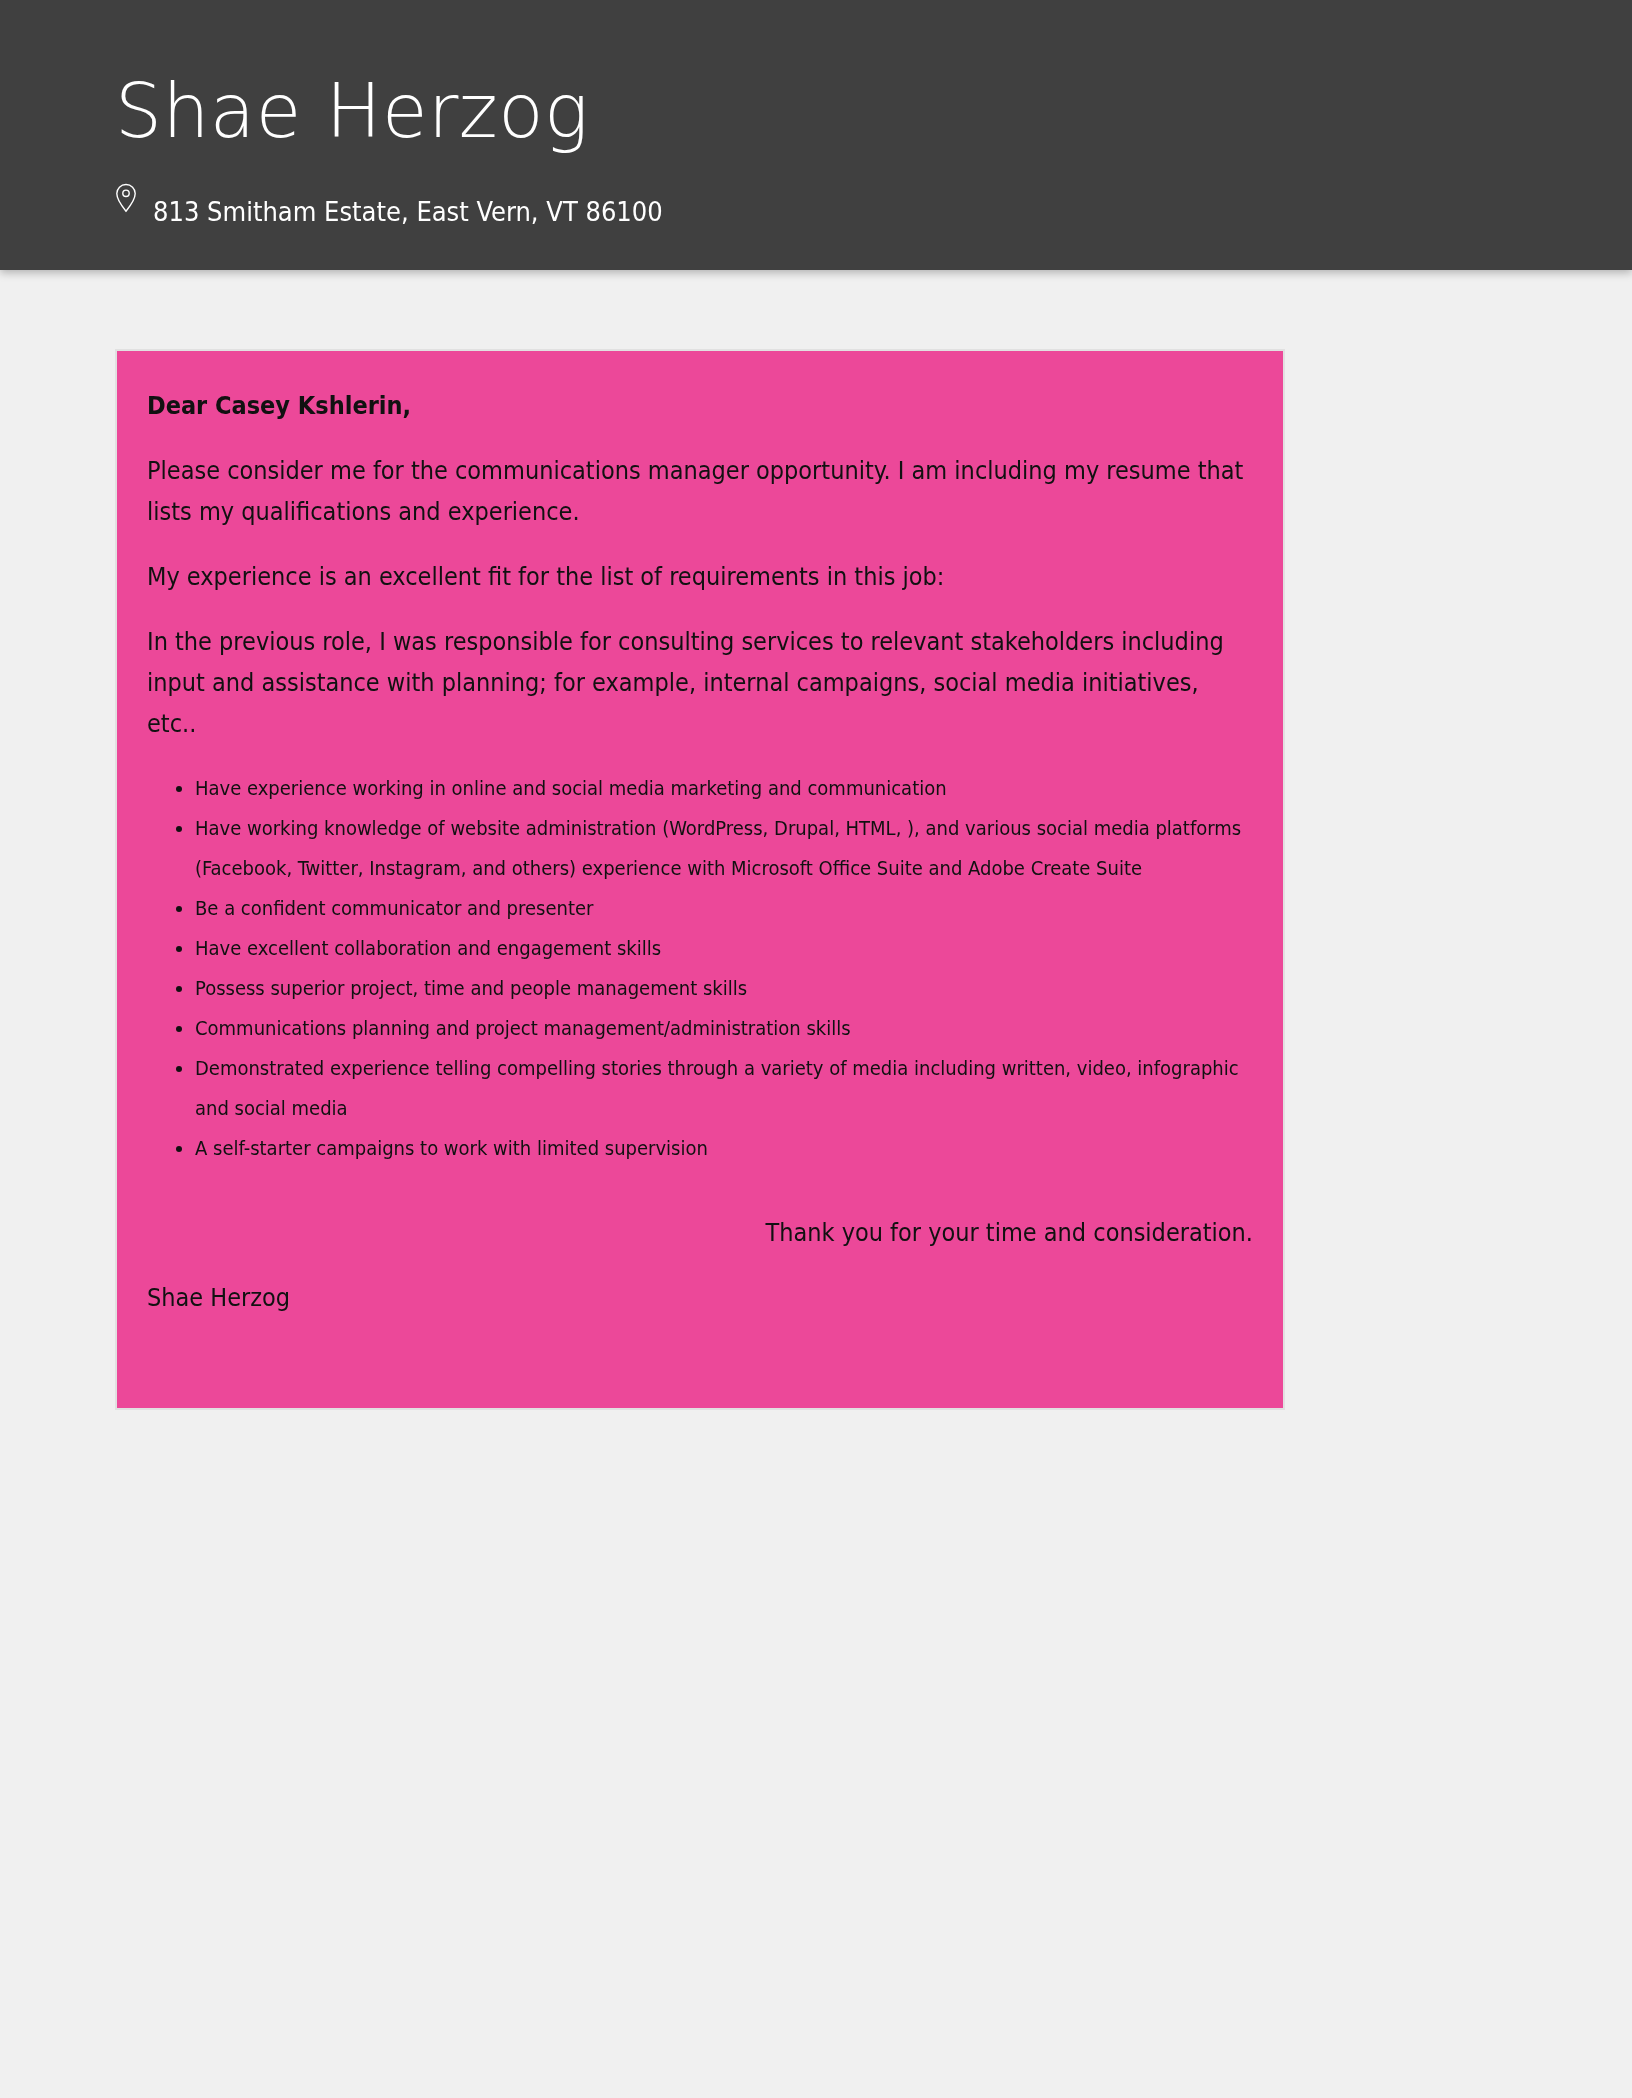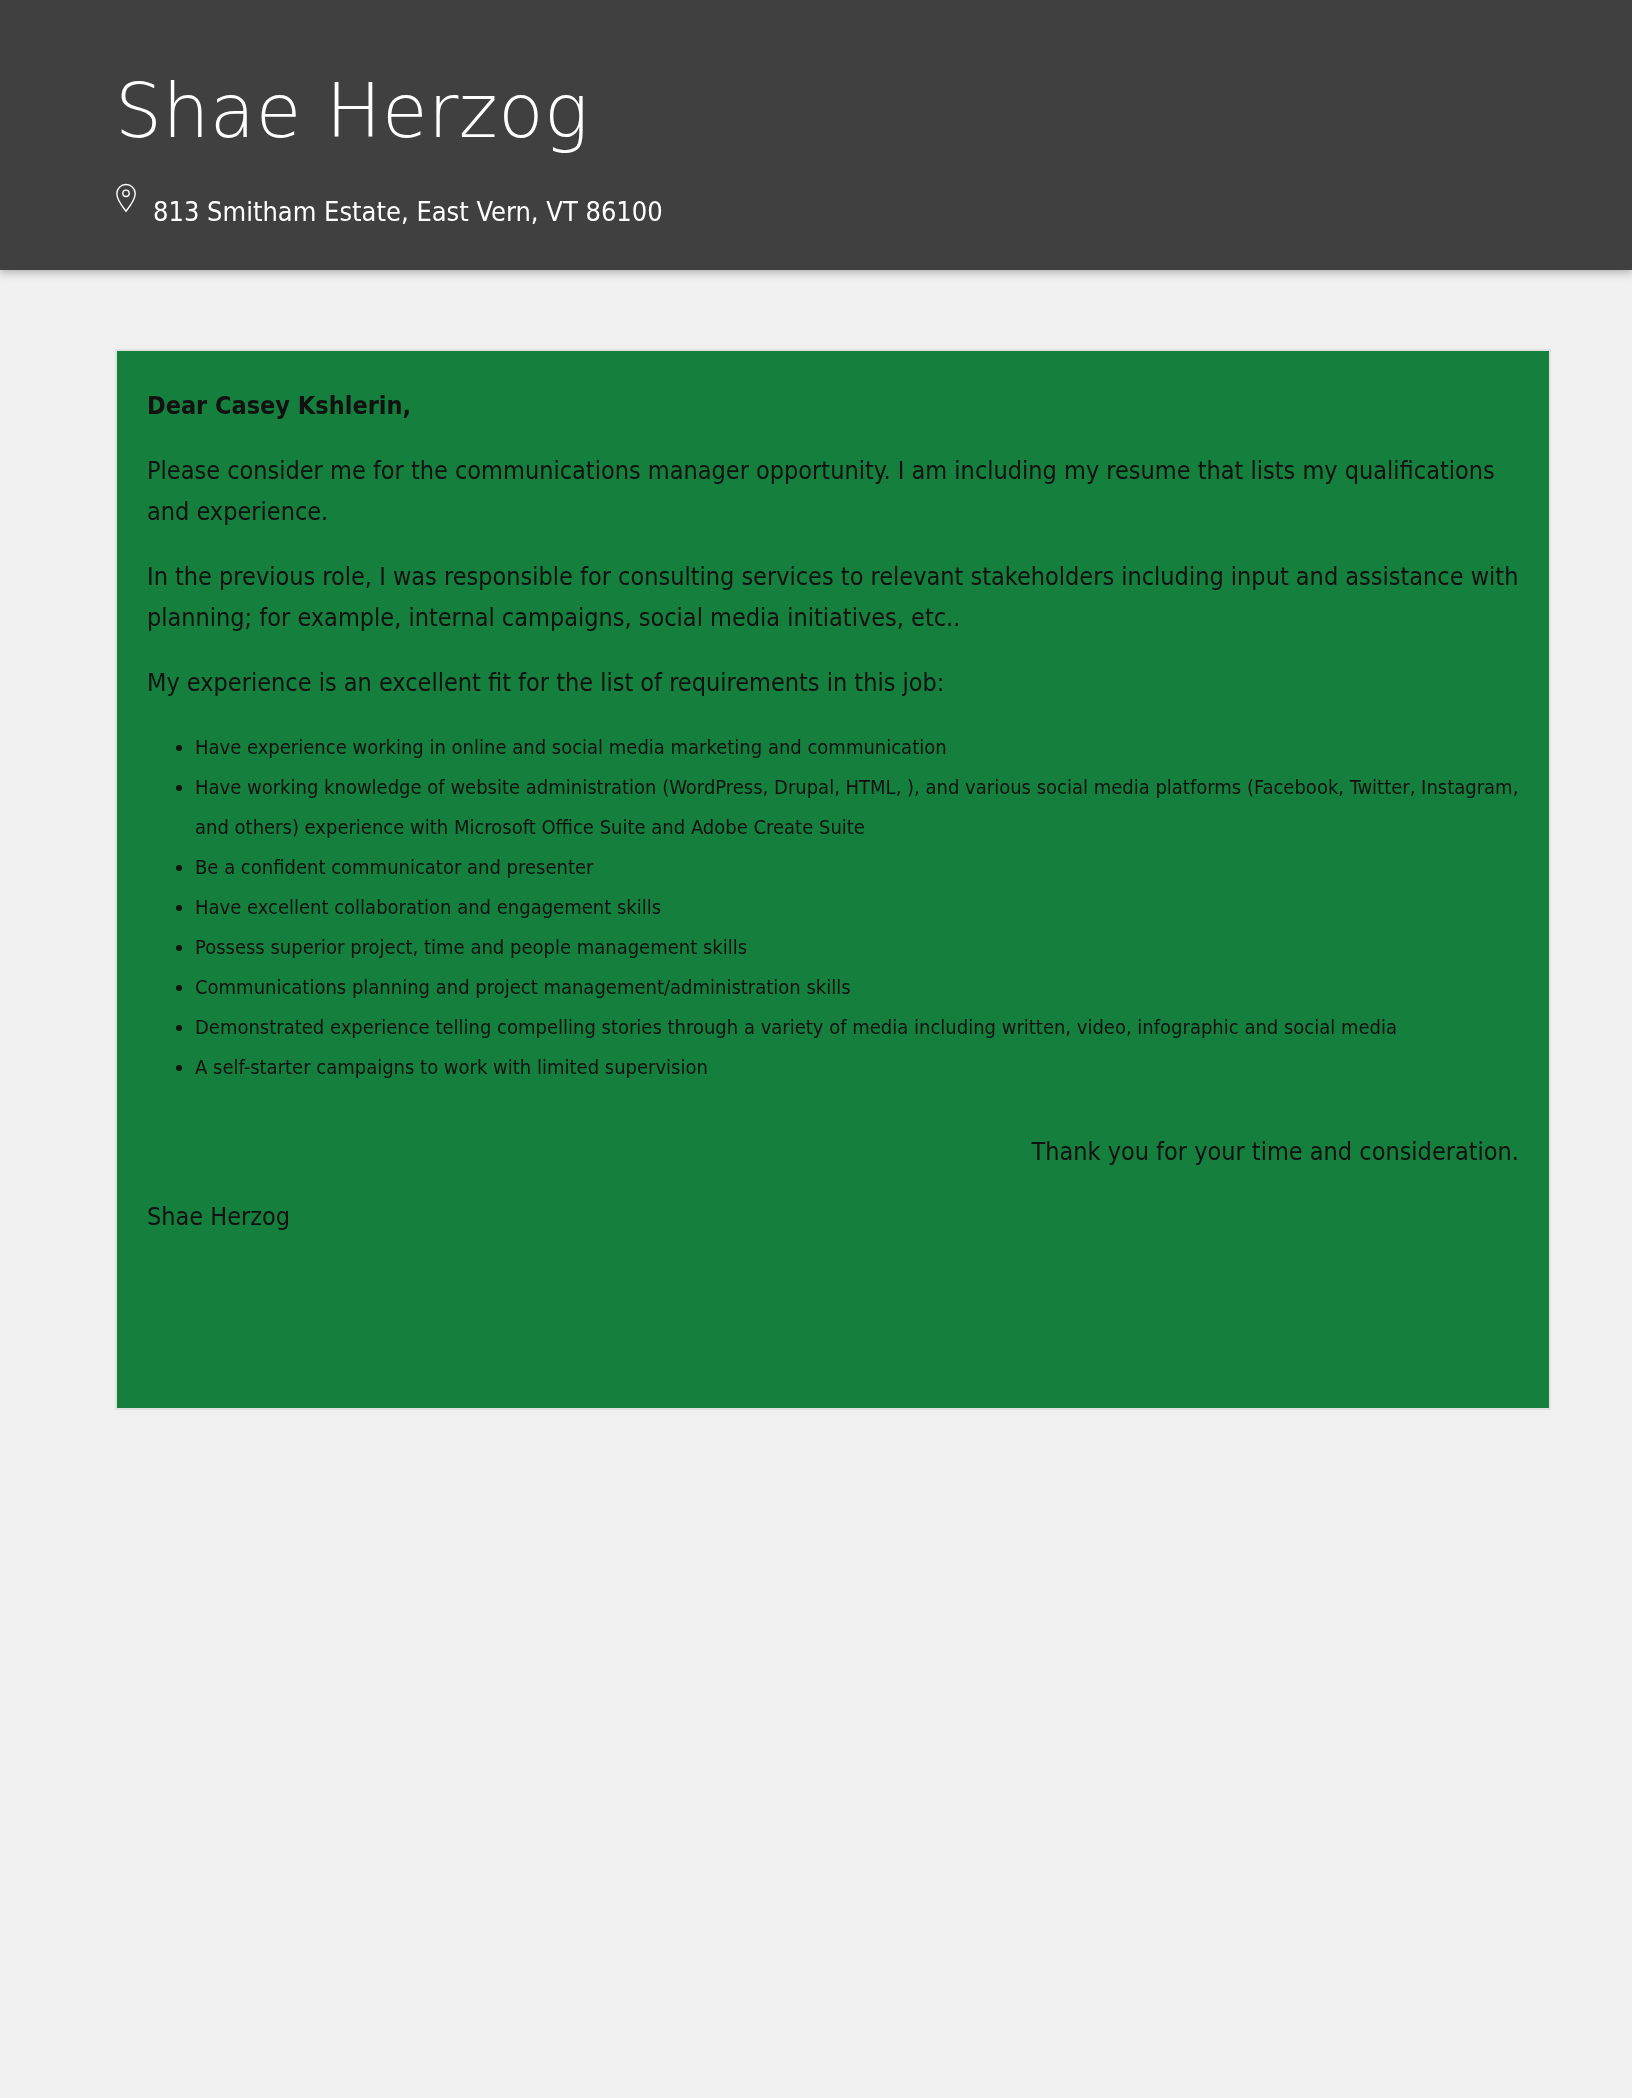--- a/index.html
+++ b/index.html
@@ -16,22 +16,22 @@
   }
   .name {
     font-family:"DejaVu Sans", sans-serif; font-weight:200;
     color:#fff; font-size:74px; line-height:82px; margin:0; letter-spacing:0.5px;
     font-stretch:condensed;
   }
   .address-row { display:flex; align-items:center; margin-top:16px; color:#fff; }
   .pin { width:22px; height:30px; margin-right:16px; display:inline-block; }
   .address { font-size:27px; color:#fff; font-stretch:condensed;margin-top:28px; }
   .card {
-    position:absolute; left:115px; top:349px; width:1436px; height:1061px;
-    box-sizing:border-box; background:#15803d; border:2px solid #e1e1e1;
+    position:absolute; left:115px; top:349px; width:1170px; height:1061px;
+    box-sizing:border-box; background:#ec4899; border:2px solid #e1e1e1;
     padding:34px 30px 0 30px;
   }
   .card p { margin:0; font-size:25px; line-height:41px; font-stretch:condensed; }
   .greeting { font-weight:bold; margin-bottom:24px !important; }
   .para { margin-bottom:24px !important; }
   ul.reqs { margin:0 0 0 0; padding-left:48px; }
   ul.reqs li { font-size:20px; line-height:40px; font-stretch:condensed; }
   .thanks { font-weight:normal; margin-top:44px !important; margin-bottom:24px !important;text-align:right; }
 </style>
 </head>
@@ -46,22 +46,22 @@
         <circle cx="11" cy="10.3" r="3.2" fill="none" stroke="#fff" stroke-width="1.4"></circle>
       </svg>
     </span>
     <span class="address">813 Smitham Estate, East Vern, VT 86100</span>
   </div>
 </header>
 
 <main class="card">
   <p class="greeting">Dear Casey Kshlerin,</p>
   <p class="para">Please consider me for the communications manager opportunity. I am including my resume that lists my qualifications and experience.</p>
+  <p class="para">My experience is an excellent fit for the list of requirements in this job:</p>
   <p class="para">In the previous role, I was responsible for consulting services to relevant stakeholders including input and assistance with planning; for example, internal campaigns, social media initiatives, etc..</p>
-  <p class="para">My experience is an excellent fit for the list of requirements in this job:</p>
   <ul class="reqs">
     <li>Have experience working in online and social media marketing and communication</li>
     <li>Have working knowledge of website administration (WordPress, Drupal, HTML, ), and various social media platforms (Facebook, Twitter, Instagram, and others) experience with Microsoft Office Suite and Adobe Create Suite</li>
     <li>Be a confident communicator and presenter</li>
     <li>Have excellent collaboration and engagement skills</li>
     <li>Possess superior project, time and people management skills</li>
     <li>Communications planning and project management/administration skills</li>
     <li>Demonstrated experience telling compelling stories through a variety of media including written, video, infographic and social media</li>
     <li>A self-starter campaigns to work with limited supervision</li>
   </ul>

